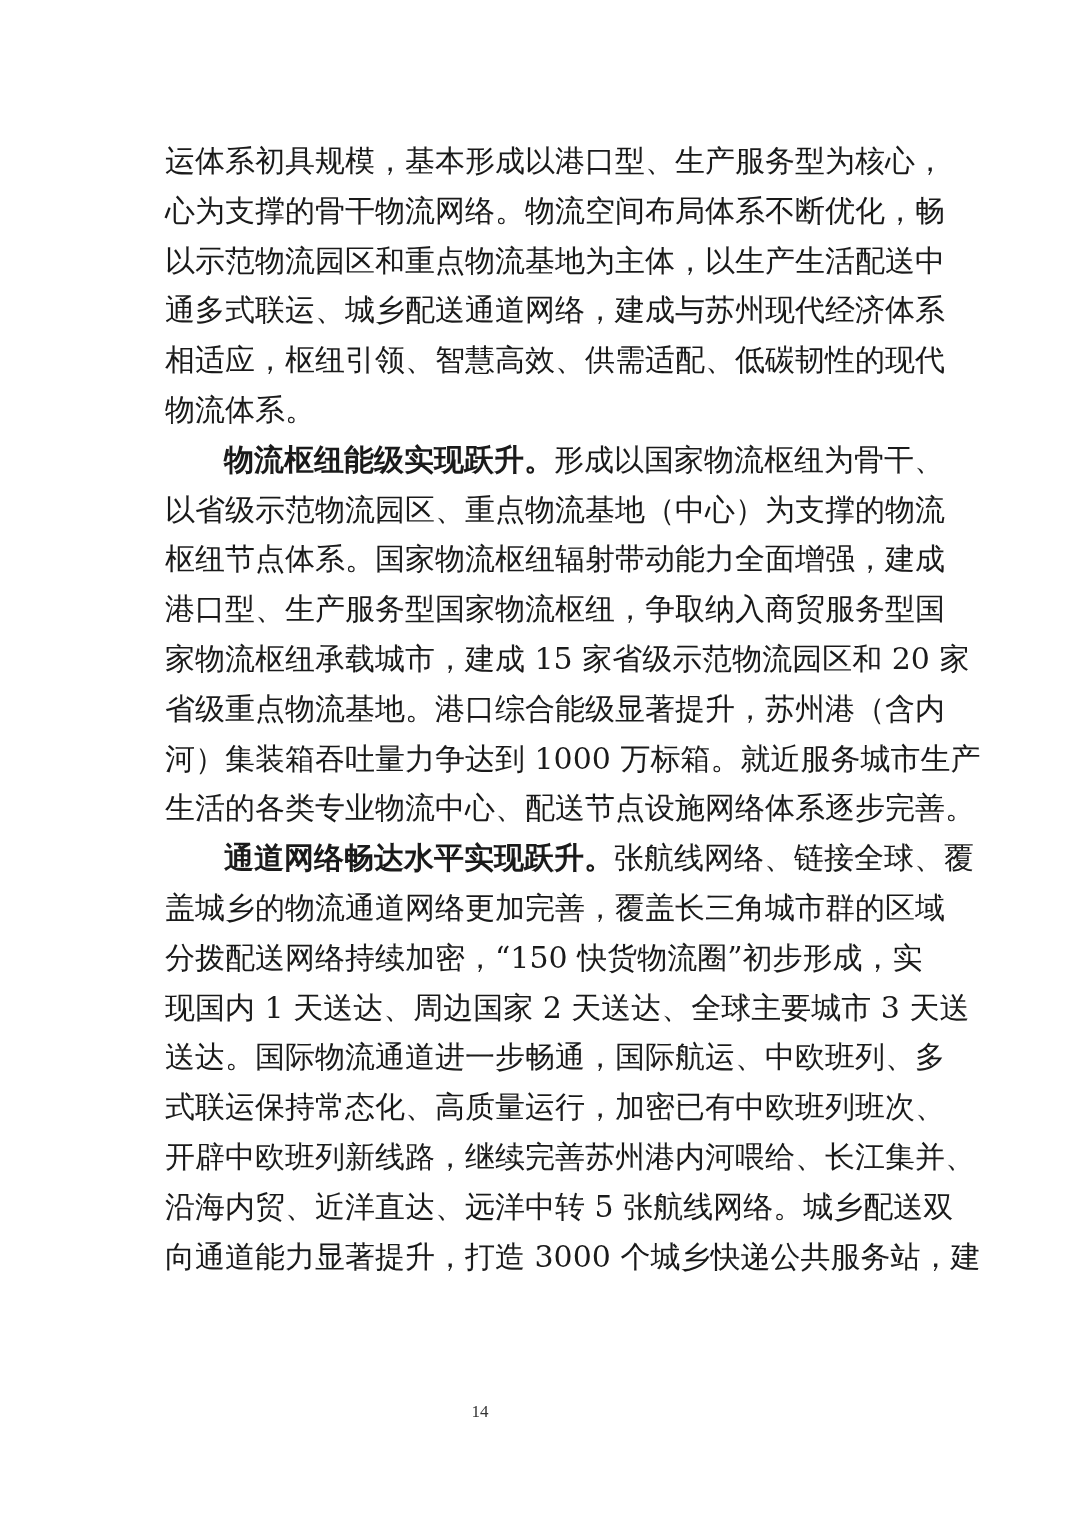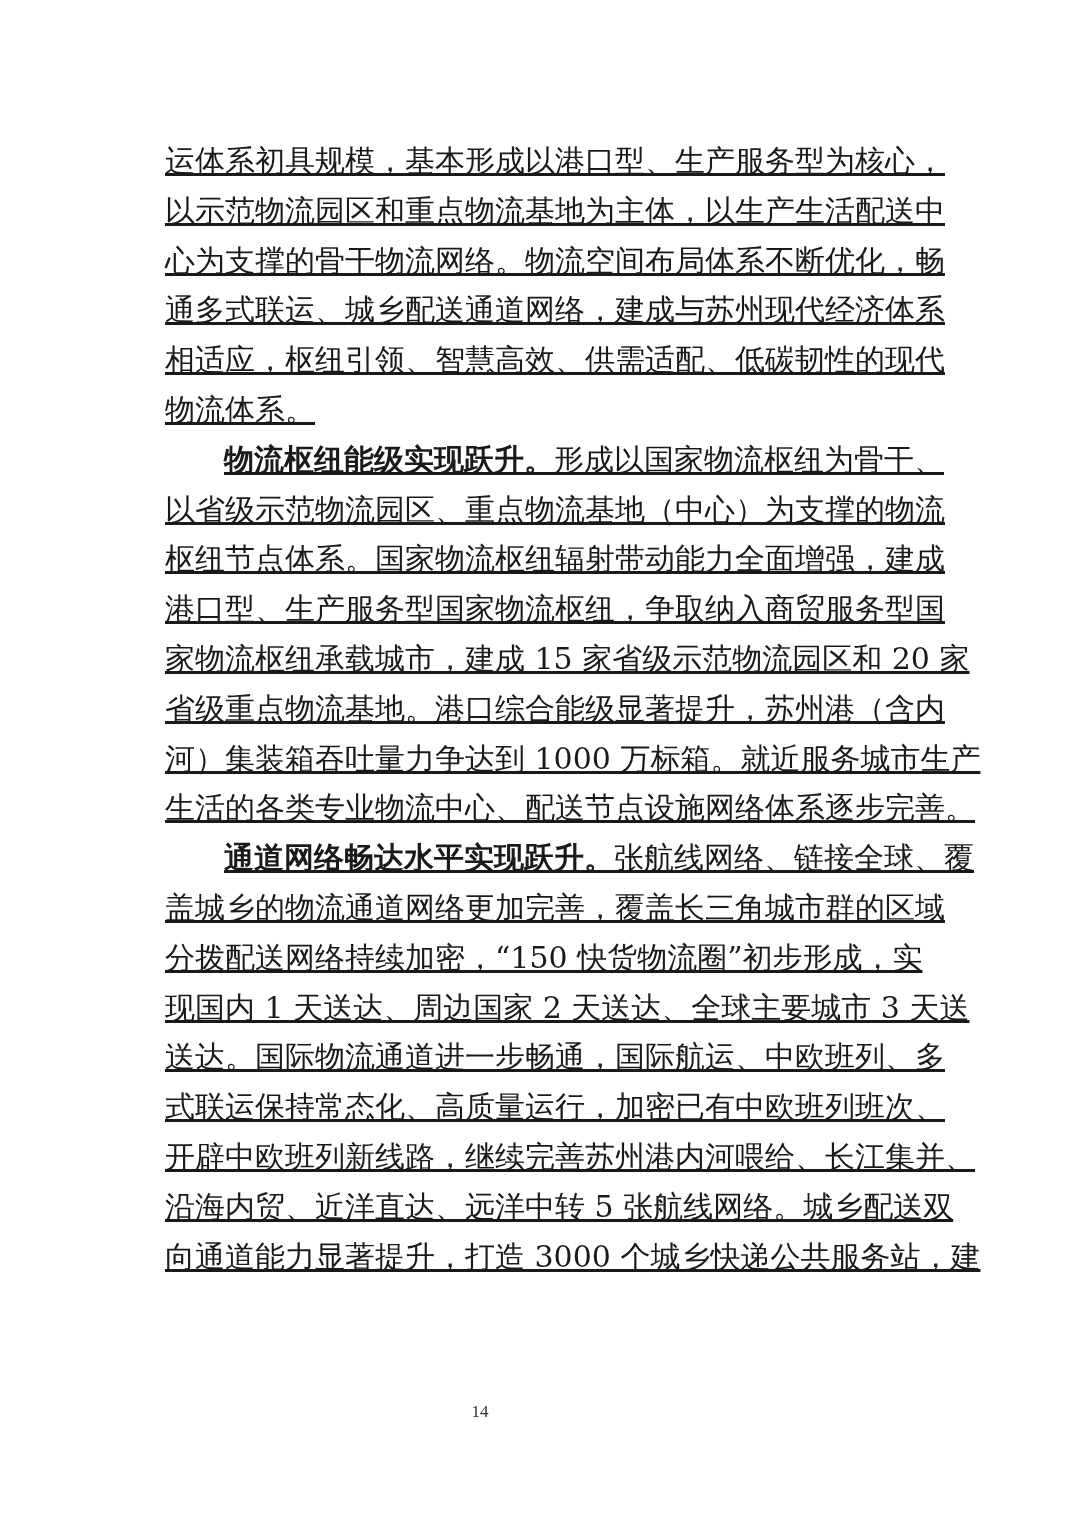--- a/index.html
+++ b/index.html
@@ -6,38 +6,37 @@
   body { width: 1080px; height: 1526px; position: relative; overflow: hidden; }
   .page { position: absolute; left: 0; top: 0; width: 1080px; height: 1526px; background: #fff; }
   .body-text { position: absolute; left: 165px; top: 136px; width: 749px; }
   .line {
     height: 49.8px; line-height: 49.8px;
     font-family: "DejaVu Serif", "Liberation Serif", serif;
     font-size: 30px; color: #1a1a1a;
     white-space: nowrap;
     text-align: justify; text-align-last: justify;
     overflow: visible;
-    text-decoration: underline;
   }
   .line.last { text-align-last: left; }
   .line.indent { padding-left: 59px; }
   .lead { font-weight: bold; }
   .page-number {
     position: absolute; left: 0; width: 960px; top: 1402px; text-align: center;
     font-family: "Liberation Serif", "DejaVu Serif", serif; font-size: 17px; color: #333;
   }
 </style>
 </head>
 <body>
 
 <div class="page">
   <div class="body-text">
     <div class="line">运体系初具规模，基本形成以港口型、生产服务型为核心，</div>
+    <div class="line">心为支撑的骨干物流网络。物流空间布局体系不断优化，畅</div>
     <div class="line">以示范物流园区和重点物流基地为主体，以生产生活配送中</div>
-    <div class="line">心为支撑的骨干物流网络。物流空间布局体系不断优化，畅</div>
     <div class="line">通多式联运、城乡配送通道网络，建成与苏州现代经济体系</div>
     <div class="line">相适应，枢纽引领、智慧高效、供需适配、低碳韧性的现代</div>
     <div class="line last">物流体系。</div>
 
     <div class="line indent"><span class="lead">物流枢纽能级实现跃升。</span><span>形成以国家物流枢纽为骨干、</span></div>
     <div class="line">以省级示范物流园区、重点物流基地（中心）为支撑的物流</div>
     <div class="line">枢纽节点体系。国家物流枢纽辐射带动能力全面增强，建成</div>
     <div class="line">港口型、生产服务型国家物流枢纽，争取纳入商贸服务型国</div>
     <div class="line">家物流枢纽承载城市，建成 15 家省级示范物流园区和 20 家</div>
     <div class="line">省级重点物流基地。港口综合能级显著提升，苏州港（含内</div>

